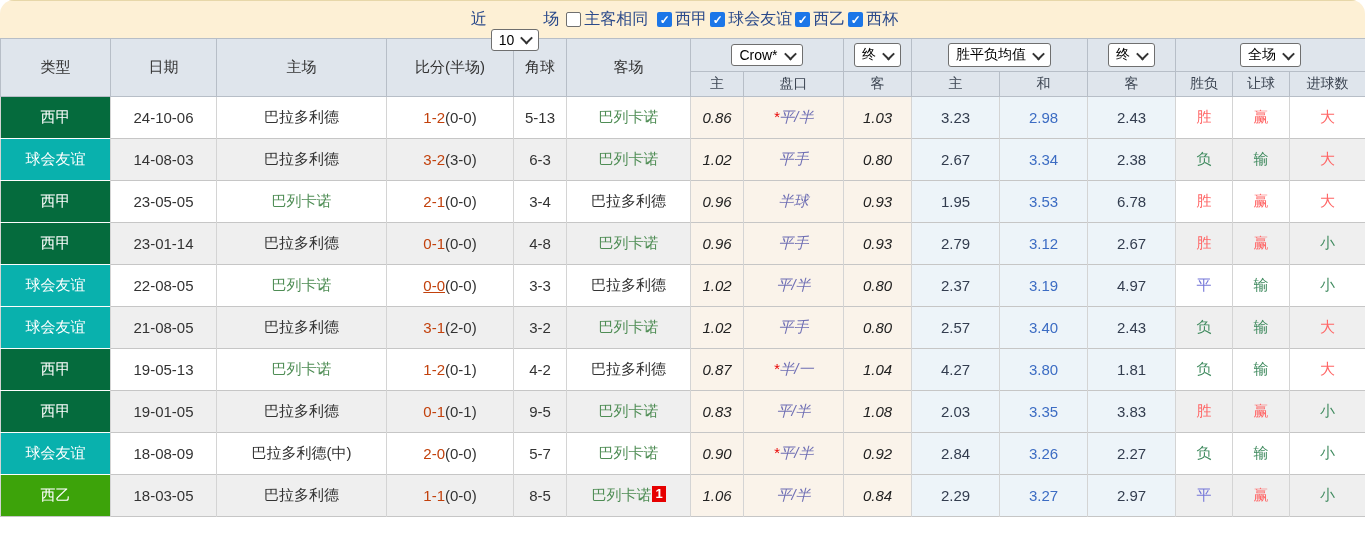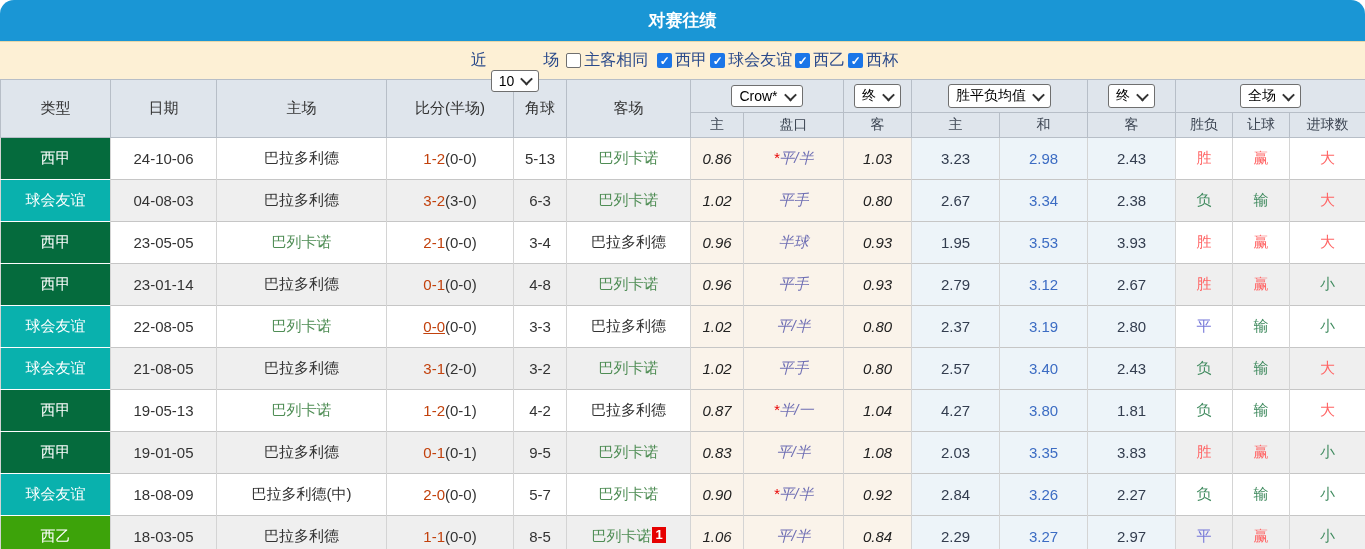--- a/index.html
+++ b/index.html
@@ -54,23 +54,20 @@
   .sup1 { display:inline-block; background:#e60000; color:#fff; font-size:13px;
           font-weight:bold; line-height:16px; padding:0 3px; margin-left:1px;
           vertical-align:2px; }
   .selcell .ctrl { margin:0 auto; }
 </style>
 </head>
 <body>
 
 <div class="wrap">
 
-  <div class="topbar">
-    <span>对赛往绩</span>
-  </div>
 
   <div class="filterbar">
     <span class="gap">近</span>
     <span class="ctrl">
       <span>10</span>
       <span class="chev"></span>
     </span>
     <span class="gap">场</span>
     <span class="cb off"></span>
     <span>主客相同</span>
@@ -176,21 +173,21 @@
     <td class="odds">1.03</td>
     <td class="avg avg-side">3.23</td>
     <td class="avg avg-draw">2.98</td>
     <td class="avg avg-side">2.43</td>
     <td class="wdl c-r">胜</td>
     <td class="letb c-r">赢</td>
     <td class="goal c-r">大</td>
   </tr>
         <tr class="alt">
     <td class="type" style="background: rgb(9, 177, 173);">球会友谊</td>
-    <td>04-08-03</td>
+    <td>14-08-03</td>
     <td><span class="home-name">巴拉多利德</span></td>
     <td><span class="score-main">3-2</span><span class="score-half">(3-0)</span></td>
     <td>6-3</td>
     <td><span class="away-name team-green">巴列卡诺</span></td>
     <td class="odds">1.02</td>
     <td class="odds"><span class="hstar"></span><span class="handicap">平手</span></td>
     <td class="odds">0.80</td>
     <td class="avg avg-side">2.67</td>
     <td class="avg avg-draw">3.34</td>
     <td class="avg avg-side">2.38</td>
@@ -203,21 +200,21 @@
     <td>23-05-05</td>
     <td><span class="home-name team-green">巴列卡诺</span></td>
     <td><span class="score-main">2-1</span><span class="score-half">(0-0)</span></td>
     <td>3-4</td>
     <td><span class="away-name">巴拉多利德</span></td>
     <td class="odds">0.96</td>
     <td class="odds"><span class="hstar"></span><span class="handicap">半球</span></td>
     <td class="odds">0.93</td>
     <td class="avg avg-side">1.95</td>
     <td class="avg avg-draw">3.53</td>
-    <td class="avg avg-side">3.93</td>
+    <td class="avg avg-side">6.78</td>
     <td class="wdl c-r">胜</td>
     <td class="letb c-r">赢</td>
     <td class="goal c-r">大</td>
   </tr>
         <tr class="alt">
     <td class="type" style="background: rgb(5, 107, 61);">西甲</td>
     <td>23-01-14</td>
     <td><span class="home-name">巴拉多利德</span></td>
     <td><span class="score-main">0-1</span><span class="score-half">(0-0)</span></td>
     <td>4-8</td>
@@ -237,21 +234,21 @@
     <td>22-08-05</td>
     <td><span class="home-name team-green">巴列卡诺</span></td>
     <td><span class="score-main underline">0-0</span><span class="score-half">(0-0)</span></td>
     <td>3-3</td>
     <td><span class="away-name">巴拉多利德</span></td>
     <td class="odds">1.02</td>
     <td class="odds"><span class="hstar"></span><span class="handicap">平/半</span></td>
     <td class="odds">0.80</td>
     <td class="avg avg-side">2.37</td>
     <td class="avg avg-draw">3.19</td>
-    <td class="avg avg-side">2.80</td>
+    <td class="avg avg-side">4.97</td>
     <td class="wdl c-b">平</td>
     <td class="letb c-g">输</td>
     <td class="goal c-g">小</td>
   </tr>
         <tr class="alt">
     <td class="type" style="background: rgb(9, 177, 173);">球会友谊</td>
     <td>21-08-05</td>
     <td><span class="home-name">巴拉多利德</span></td>
     <td><span class="score-main">3-1</span><span class="score-half">(2-0)</span></td>
     <td>3-2</td>

